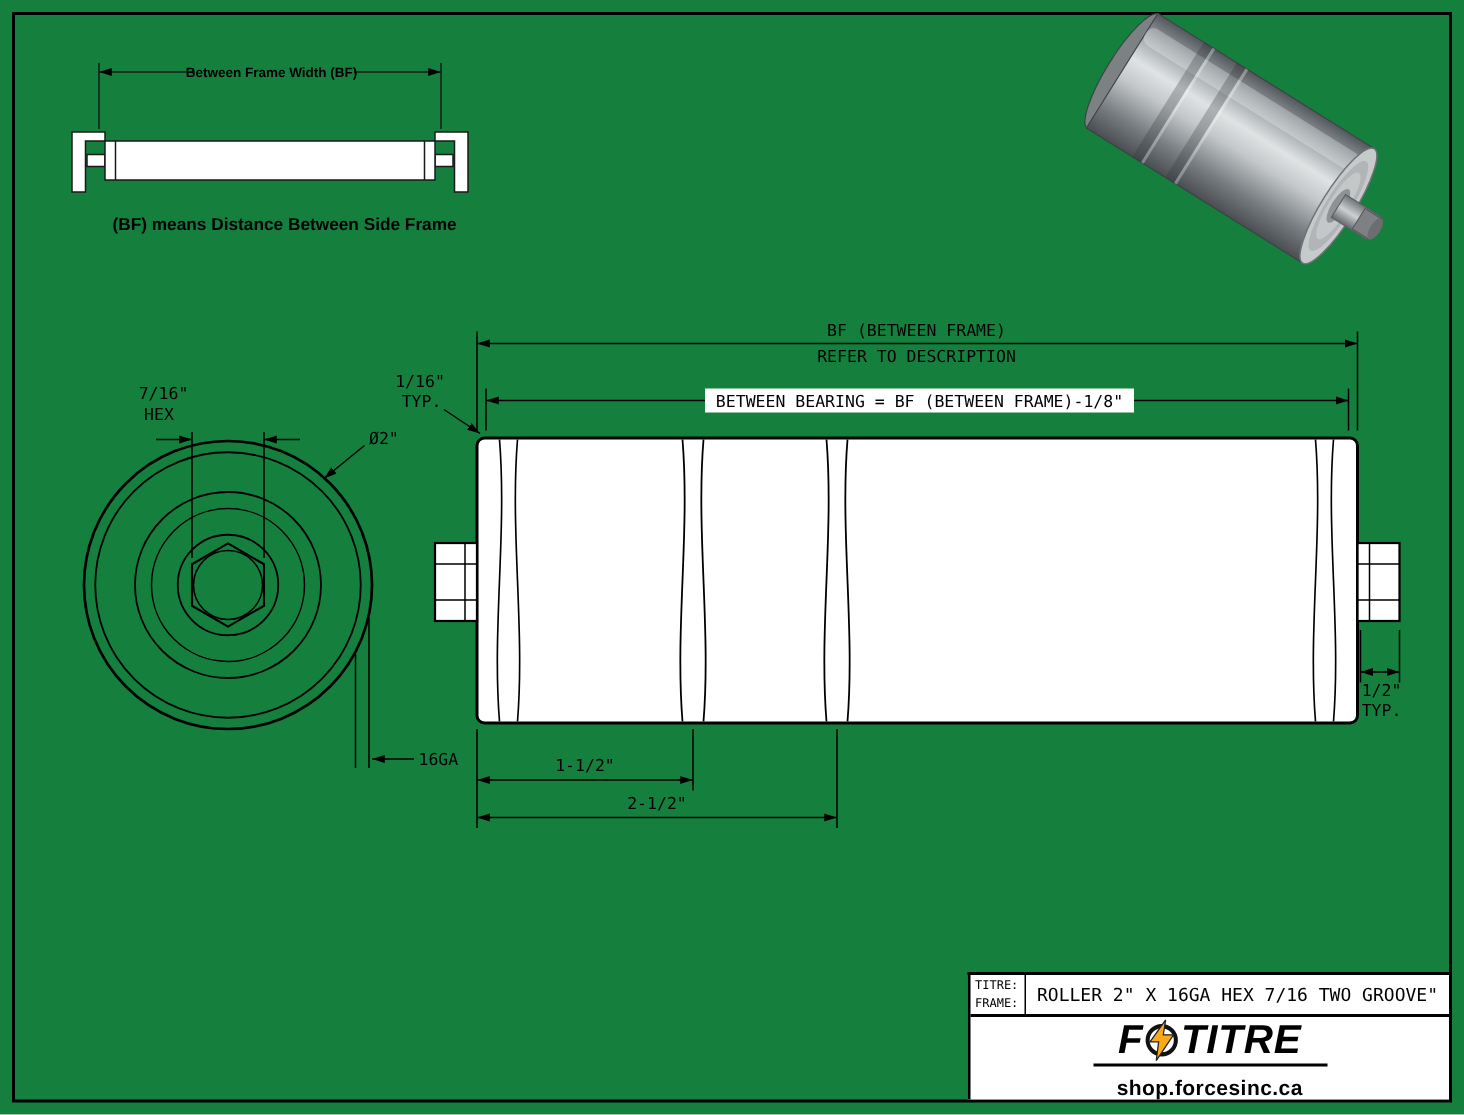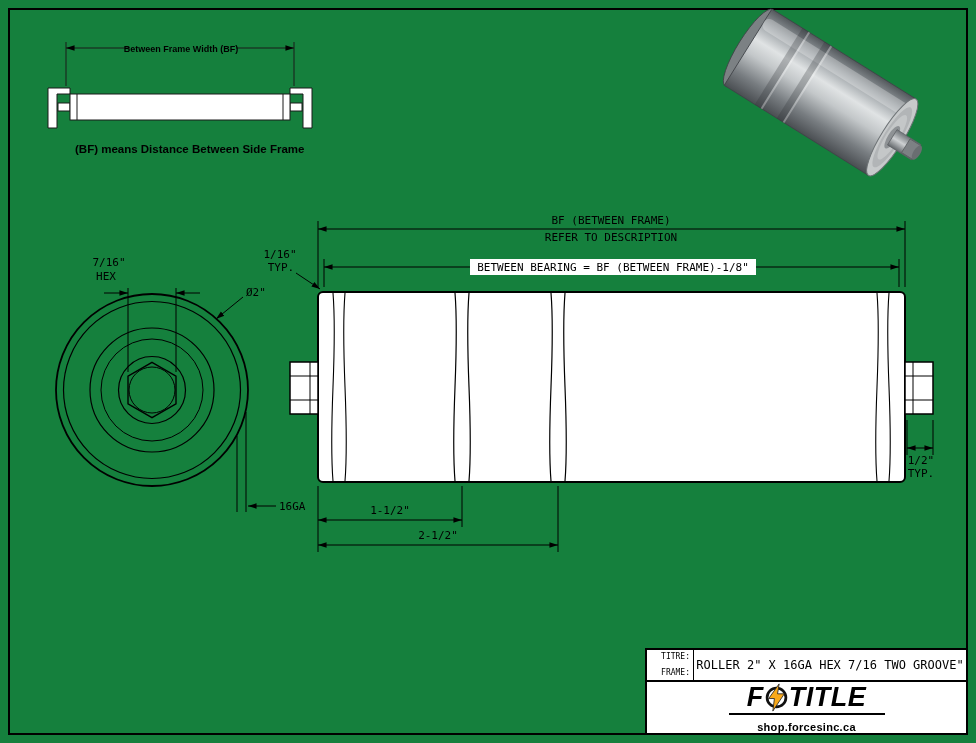--- a/index.html
+++ b/index.html
@@ -9,33 +9,33 @@
          border:2px solid #000;box-sizing:border-box;}
   svg text{fill:#000;}
   .dimtxt{font-family:"DejaVu Sans Mono",monospace;font-size:11px;}
   .figlabel{font-family:"Liberation Sans",sans-serif;font-size:9px;font-weight:bold;}
   .figcap{font-family:"Liberation Sans",sans-serif;font-size:11.5px;font-weight:bold;}
   
   .title-block{position:absolute;left:645px;top:648px;right:10px;bottom:10px;
                border-left:2px solid #000;border-top:2px solid #000;background:#fff;
                display:flex;flex-direction:column;}
   .tb-row1{height:32px;border-bottom:2px solid #000;display:flex;box-sizing:border-box;}
-  .tb-labels{width:47px;border-right:1.5px solid #000;box-sizing:border-box;
+  .tb-labels{width:37px;border-right:1.5px solid #000;box-sizing:border-box;
              padding:2px 3px;display:flex;flex-direction:column;justify-content:space-between;
-             font-family:"DejaVu Sans Mono",monospace;font-size:8px;line-height:10px;align-items:flex-end;}
+             font-family:"DejaVu Sans Mono",monospace;font-size:8px;line-height:10px;}
   .tb-title{flex:1;display:flex;align-items:center;justify-content:center;
             font-family:"DejaVu Sans Mono",monospace;font-size:12px;font-weight:500;
             white-space:nowrap;letter-spacing:0px;}
   .tb-brand{flex:1;display:flex;flex-direction:column;align-items:center;justify-content:center;}
   .logo-row{display:flex;align-items:center;height:30px;}
   .logo-txt{font-family:"Liberation Sans",sans-serif;font-size:27px;font-weight:800;
             font-style:italic;letter-spacing:0.5px;line-height:27px;}
   .logo-o{width:23px;height:23px;margin:0 1px;overflow:visible;}
   .logo-underline{width:156px;height:2px;background:#000;margin-top:1px;}
-  .logo-site{font-size:11px;font-weight:bold;letter-spacing:0.3px;margin-top:6px;
+  .logo-site{font-size:14px;font-weight:bold;letter-spacing:0.3px;margin-top:6px;
              font-family:"Liberation Sans",sans-serif;}
 </style>
 </head>
 <body>
 
 <div class="page">
   <div class="frame"></div>
 
   <svg width="976" height="743" viewBox="0 0 976 743" style="position:absolute;left:0;top:0;">
     <defs>
@@ -159,19 +159,19 @@
       </div>
       <div class="tb-title">ROLLER 2" X 16GA HEX 7/16 TWO GROOVE"</div>
     </div>
     <div class="tb-brand">
       <div class="logo-row">
         <span class="logo-txt">F</span>
         <svg class="logo-o" viewBox="0 0 22 22">
           <circle cx="11" cy="11" r="9" fill="none" stroke="#111" stroke-width="2.6"></circle>
           <path d="M13.5,-2 L3.5,12 L9,12 L7.5,24 L18.5,7.5 L12,7.5 Z" fill="#F9A91A" stroke="#222" stroke-width="0.8"></path>
         </svg>
-        <span class="logo-txt">TITLE</span>
+        <span class="logo-txt">TITRE</span>
       </div>
       <div class="logo-underline"></div>
       <div class="logo-site">shop.forcesinc.ca</div>
     </div>
   </div>
 </div>
 
 </body></html>

